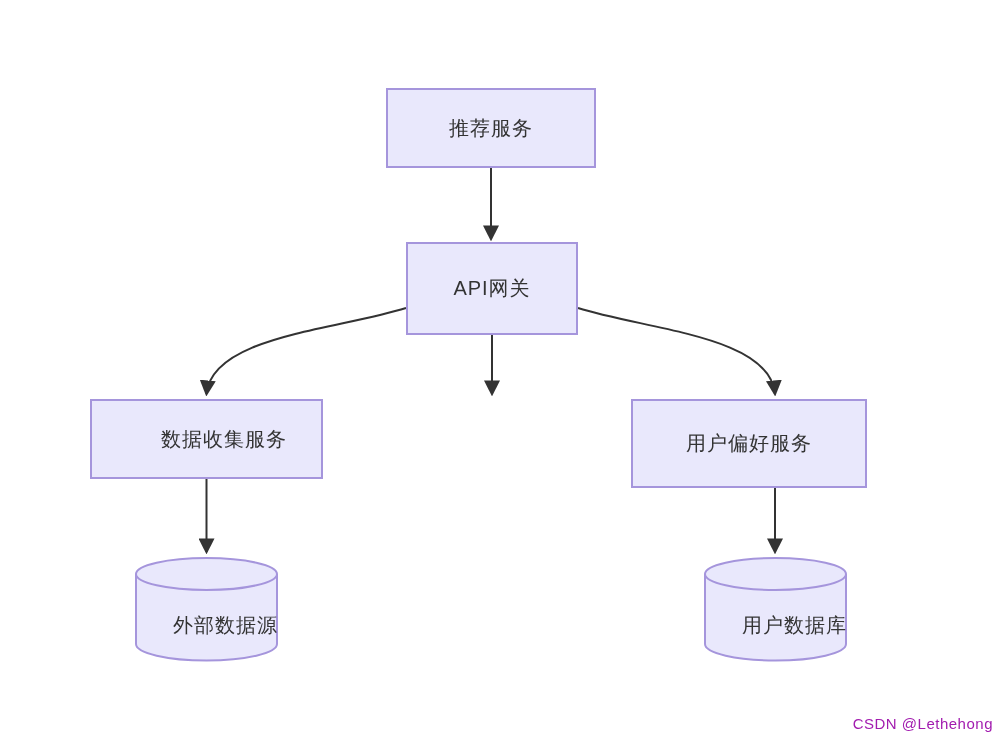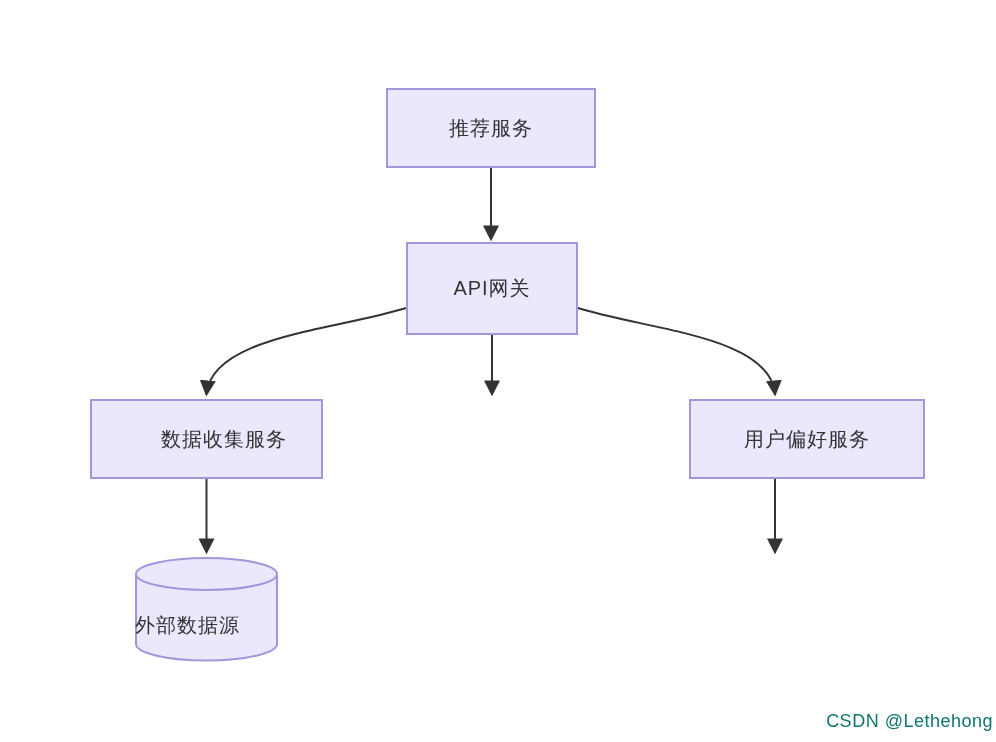--- a/index.html
+++ b/index.html
@@ -60,28 +60,28 @@
   .cyl-shape .shape-stroke {
     fill: #e9e8fc;
     stroke: #a595dc;
     stroke-width: 2px;
   }
   .node.cyl .label {
     position: absolute;
     left: 0;
     right: 0;
     top: 52%;
-    text-align: left;
+    text-align: right;
   }
   .watermark {
     position: absolute;
     right: 3px;
     bottom: 10px;
-    font-size: 18px;
-    color: #0f766e;
+    font-size: 15px;
+    color: #a21caf;
     letter-spacing: 0.5px;
   }
 </style>
 </head>
 <body>
 
 <div class="canvas">
 
   <svg class="edges-layer" viewBox="0 0 996 742" xmlns="http://www.w3.org/2000/svg">
     <defs>
@@ -103,28 +103,35 @@
 
   <div class="node rect" style="left:406px; top:242px; width:172px; height:93px;">
     <span class="label">API网关</span>
   </div>
 
   <div class="node rect" style="left:90px; top:399px; width:233px; height:80px;padding-left:35px;">
     <span class="label">数据收集服务</span>
   </div>
 
 
-  <div class="node rect" style="left:689px; top:399px; width:236px; height:80px;">
+  <div class="node rect" style="left:631px; top:399px; width:236px; height:89px;">
     <span class="label">用户偏好服务</span>
   </div>
 
   <div class="node cyl" style="left:135px; top:557px; width:143px; height:105px;">
     <svg class="cyl-shape" viewBox="0 0 143 105" xmlns="http://www.w3.org/2000/svg">
       <path class="shape-stroke" d="M1,17 L1,87 A70.5,16.5 0 0 0 142,87 L142,17"></path>
       <ellipse class="shape-stroke" cx="71.5" cy="17" rx="70.5" ry="16"></ellipse>
     </svg>
     <span class="label">外部数据源</span>
   </div>
 
+  <div class="node cyl" style="left:704px; top:557px; width:143px; height:105px;">
+    <svg class="cyl-shape" viewBox="0 0 143 105" xmlns="http://www.w3.org/2000/svg">
+      <path class="shape-stroke" d="M1,17 L1,87 A70.5,16.5 0 0 0 142,87 L142,17"></path>
+      <ellipse class="shape-stroke" cx="71.5" cy="17" rx="70.5" ry="16"></ellipse>
+    </svg>
+    <span class="label">用户数据库</span>
+  </div>
 
   <div class="watermark">CSDN @Lethehong</div>
 
 </div>
 
 </body></html>

